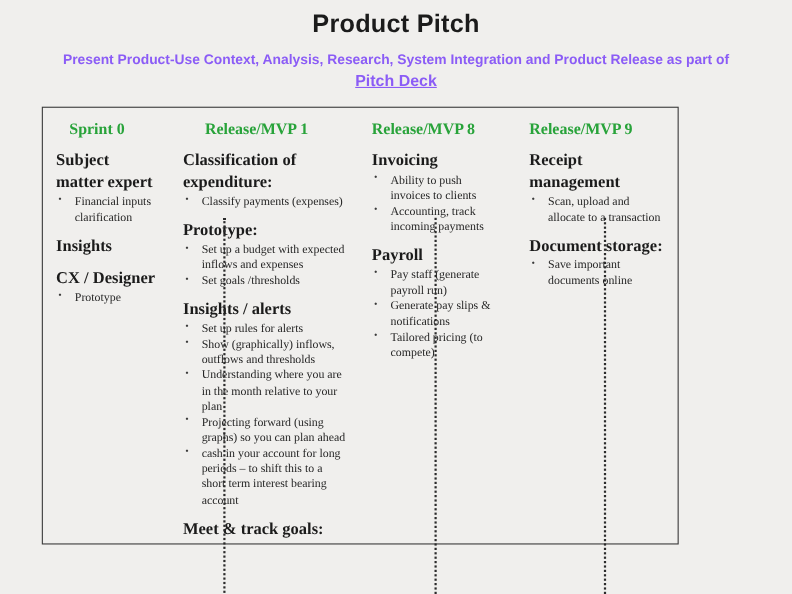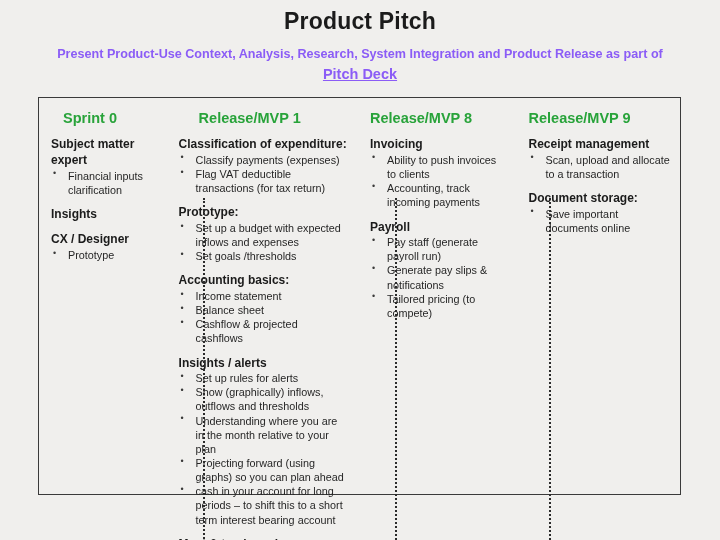--- a/index.html
+++ b/index.html
@@ -41,25 +41,26 @@
   .slide-subtitle .emphasis {
     text-decoration: underline;
     font-size: 14.5px;
   }
 
   
   .board {
     position: absolute;
     left: 38px;
     top: 97px;
-    width: 643px;
+    width: 579px;
     height: 398px;
     border: 1.5px solid #3a3a3a;
     box-sizing: border-box;
     background: #f0efed;
+    font-family: Liberation Serif, serif;
   }
 
   .columns {
     display: flex;
     height: 100%;
     box-sizing: border-box;
   }
 
   .column {
     position: relative;
@@ -91,21 +92,21 @@
   }
   .col-0 .col-heading { margin-left: 12px; }
   .col-1 .col-heading { margin-left: 0px; padding-left: 20px; }
   .col-2 .col-heading { margin-left: 0px; }
   .col-3 .col-heading { margin-left: 0px; }
 
   .block { margin-top: 10px; }
   .block:first-of-type { margin-top: 12px; }
 
   .block-title {
-    font-size: 12px;
+    font-size: 15px;
     font-weight: bold;
     color: #1b1b1b;
     line-height: 1.3;
     margin: 0;
   }
 
   ul.bullets {
     list-style: none;
     margin: 0;
     padding: 0;
@@ -157,36 +158,27 @@
             <li>Prototype</li>
           </ul>
         </div>
       </div>
       <div class="column col-1">
         <div class="col-heading">Release/MVP 1</div>
         <div class="block">
           <div class="block-title">Classification of expenditure:</div>
           <ul class="bullets">
             <li>Classify payments (expenses)</li>
-            <li>Flag VAT deductible transactions (for tax return)</li>
           </ul>
         </div>
         <div class="block">
           <div class="block-title">Prototype:</div>
           <ul class="bullets">
             <li>Set up a budget with expected inflows and expenses</li>
             <li>Set goals  /thresholds</li>
-          </ul>
-        </div>
-        <div class="block">
-          <div class="block-title">Accounting basics:</div>
-          <ul class="bullets">
-            <li>Income statement</li>
-            <li>Balance sheet</li>
-            <li>Cashflow &amp; projected cashflows</li>
           </ul>
         </div>
         <div class="block">
           <div class="block-title">Insights / alerts</div>
           <ul class="bullets">
             <li>Set up rules for alerts</li>
             <li>Show (graphically) inflows, outflows and thresholds</li>
             <li>Understanding where you are in the month relative to your plan</li>
             <li>Projecting forward (using graphs) so you can plan ahead</li>
             <li>cash in your account for long periods – to shift this to a short term interest bearing account</li>

